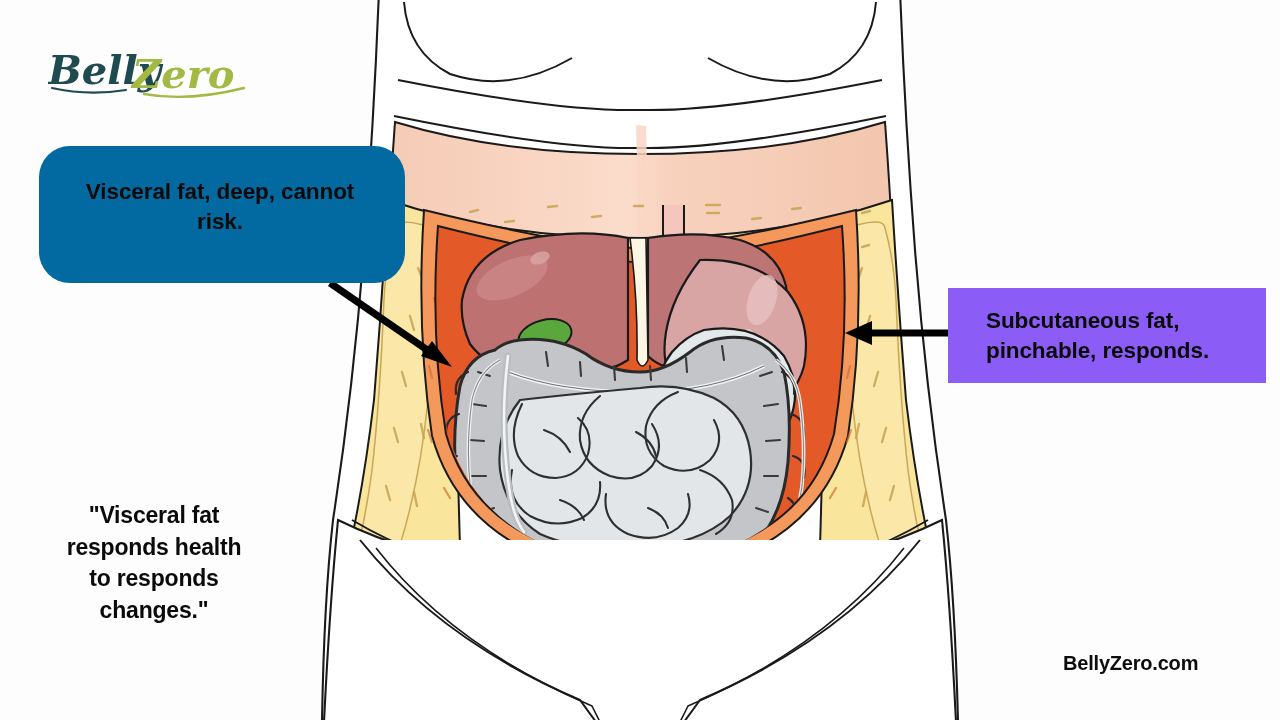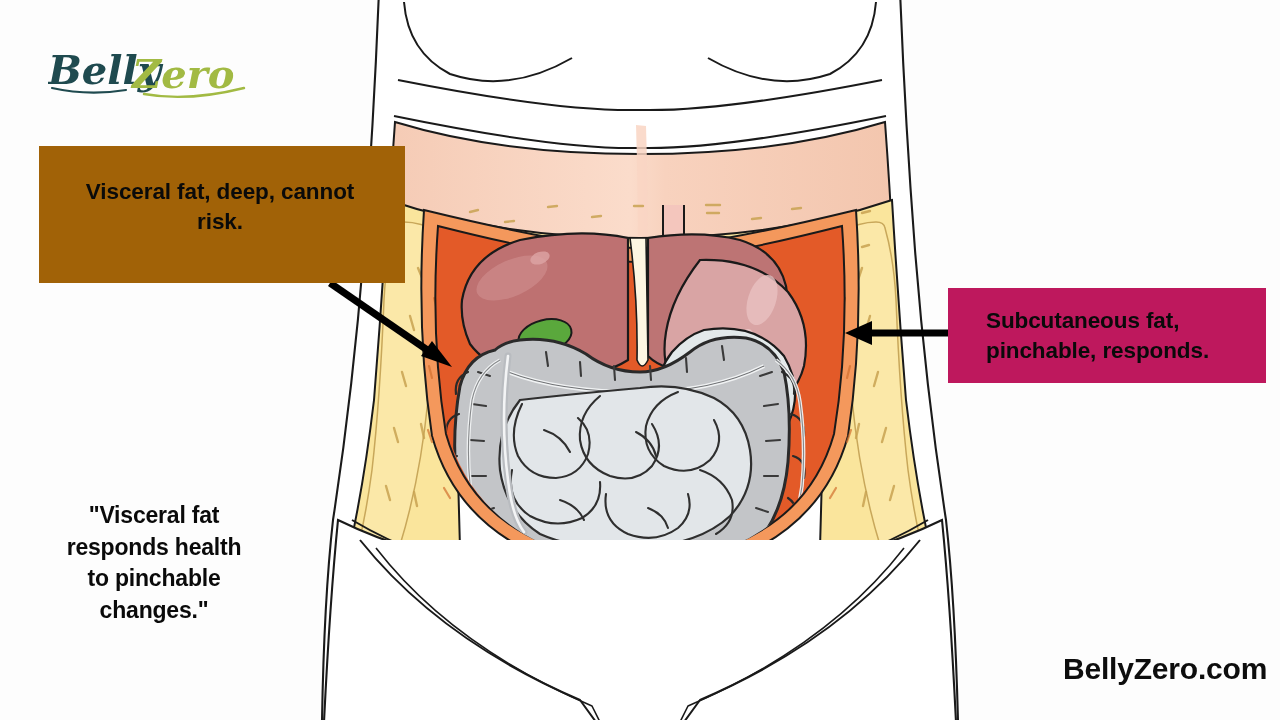--- a/index.html
+++ b/index.html
@@ -28,29 +28,30 @@
     display: flex; align-items: center; justify-content: center;
     text-align: center;
     color: #0a0a0a;
     font-weight: 700;
     line-height: 1.30;
     letter-spacing: -0.1px;
   }
   #visceral-box {
     left: 39px; top: 146px;
     width: 366px; height: 137px;
-    background: #a16207;
+    background: #0369a1;
     font-size: 22.5px;
     padding: 4px 20px 20px 16px;
+    border-radius: 31px;
   }
   #visceral-box span { display: block; }
   #subcutaneous-box {
     left: 948px; top: 288px;
     width: 318px; height: 95px;
-    background: #be185d;
+    background: #8b5cf6;
     font-size: 22.5px;
     padding: 2px 16px 2px 38px;
   }
   #subcutaneous-box .inner { text-align: left; width: 100%; }
 
   
   #quote {
     position: absolute;
     left: 40px; top: 500px;
     width: 228px;
@@ -61,21 +62,21 @@
     line-height: 1.37;
     letter-spacing: -0.2px;
   }
 
   
   #site-url {
     position: absolute;
     left: 1063px; top: 652px;
     color: #0d0d0d;
     font-weight: 700;
-    font-size: 30px;
+    font-size: 20px;
     letter-spacing: -0.2px;
   }
 
   
   #illustration {
     position: absolute; left: 0; top: 0;
     width: 1280px; height: 720px;
     pointer-events: none;
   }
   #illustration svg { display: block; width: 1280px; height: 720px; }
@@ -375,19 +376,19 @@
   <div class="callout" id="subcutaneous-box">
     <div class="inner">
       <span>Subcutaneous fat,</span><br>
       <span>pinchable, responds.</span>
     </div>
   </div>
 
   <div id="quote">
     <div>"Visceral fat</div>
     <div>responds health</div>
-    <div>to pinchable</div>
+    <div>to responds</div>
     <div>changes."</div>
   </div>
 
   <div id="site-url">BellyZero.com</div>
 
 </div>
 
 </body></html>

